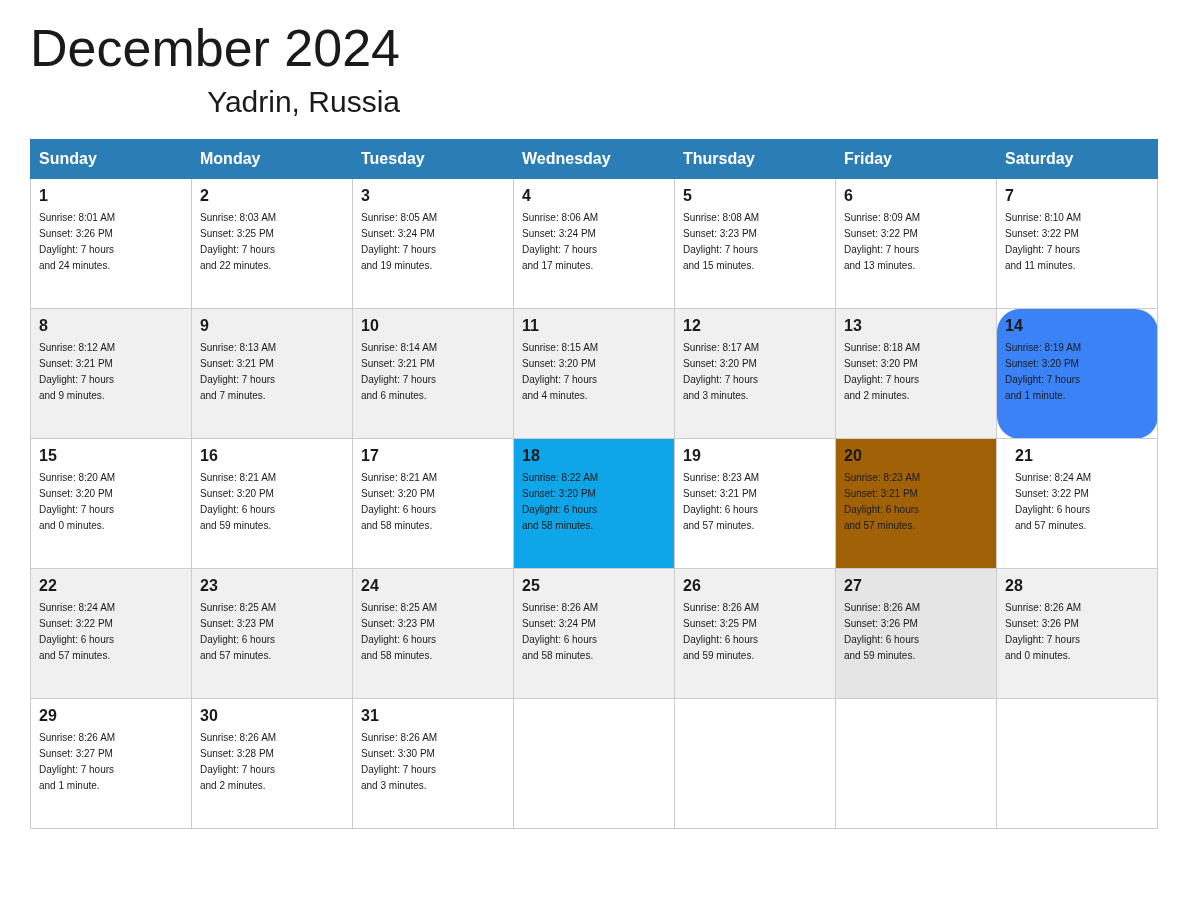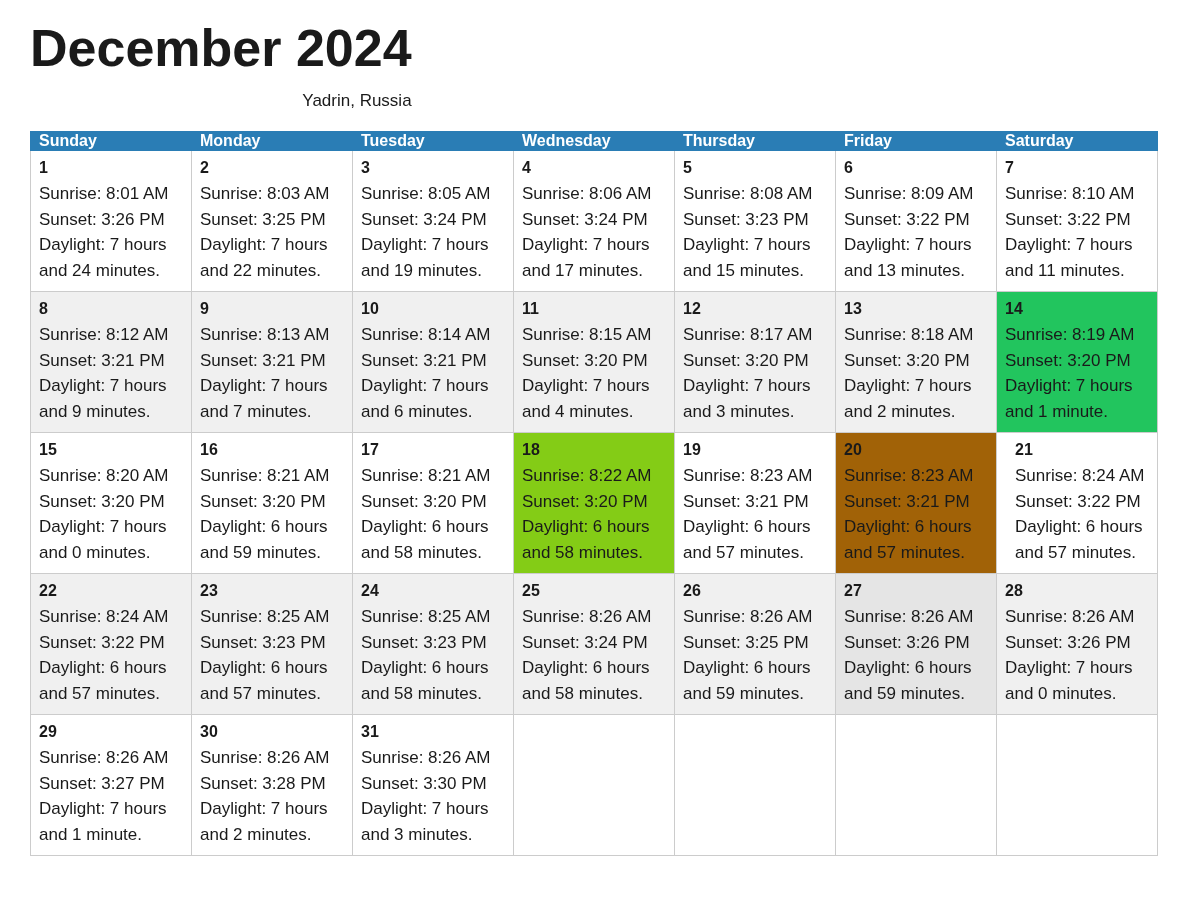--- a/index.html
+++ b/index.html
@@ -19,41 +19,41 @@
     .logo {
       display: flex;
       flex-direction: column;
       align-items: flex-start;
     }
     .title-area {
       text-align: right;
     }
     .calendar-title {
       font-size: 52px;
-      font-weight: bold;
+      font-weight: normal;
       color: #1a1a1a;
       line-height: 1.1;
       text-align: right;
     }
     .calendar-subtitle {
-      font-size: 17px;
-      color: #1a1a1a;
-      margin-top: 14px;
+      font-size: 30px;
+      color: #1a1a1a;
+      margin-top: 8px;
     }
     table {
       width: 100%;
       border-collapse: collapse;
       table-layout: fixed;
     }
     th {
       background-color: #2a7db5;
       color: #fff;
       font-size: 16px;
       font-weight: bold;
-      padding: 0 8px;
+      padding: 10px 8px;
       text-align: left;
       border: 1px solid #2a7db5;
     }
     td {
       vertical-align: top;
       padding: 8px;
       border: 1px solid #ccc;
       font-size: 13px;
       color: #1a1a1a;
       height: 130px;
@@ -62,21 +62,21 @@
       background: #fff;
       border: 1px solid #ccc;
     }
     .day-num {
       font-size: 16px;
       font-weight: bold;
       display: block;
       margin-bottom: 4px;
     }
     .day-info {
-      font-size: 17px;
+      font-size: 10px;
       line-height: 1.5;
       color: #1a1a1a;
     }
     tr:nth-child(even) td {
       background-color: #f5f5f5;
     }
     tr:nth-child(odd) td {
       background-color: #fff;
     }
     
@@ -154,39 +154,39 @@
         <span class="day-info">Sunrise: 8:15 AM<br>Sunset: 3:20 PM<br>Daylight: 7 hours<br>and 4 minutes.</span>
       </td>
         <td style="background-color: rgb(240, 240, 240); margin-left: 40px;">
         <span class="day-num">12</span>
         <span class="day-info">Sunrise: 8:17 AM<br>Sunset: 3:20 PM<br>Daylight: 7 hours<br>and 3 minutes.</span>
       </td>
         <td style="background-color: rgb(240, 240, 240);">
         <span class="day-num">13</span>
         <span class="day-info">Sunrise: 8:18 AM<br>Sunset: 3:20 PM<br>Daylight: 7 hours<br>and 2 minutes.</span>
       </td>
-        <td style="background-color: #22c55e;">
+        <td style="background-color: #3b82f6; border-radius: 23px;">
         <span class="day-num">14</span>
         <span class="day-info">Sunrise: 8:19 AM<br>Sunset: 3:20 PM<br>Daylight: 7 hours<br>and 1 minute.</span>
       </td>
       </tr>
       <tr class="row-odd">
         <td style="background-color: rgb(255, 255, 255);">
         <span class="day-num">15</span>
         <span class="day-info">Sunrise: 8:20 AM<br>Sunset: 3:20 PM<br>Daylight: 7 hours<br>and 0 minutes.</span>
       </td>
         <td style="background-color: rgb(255, 255, 255);">
         <span class="day-num">16</span>
         <span class="day-info">Sunrise: 8:21 AM<br>Sunset: 3:20 PM<br>Daylight: 6 hours<br>and 59 minutes.</span>
       </td>
         <td style="background-color: rgb(255, 255, 255);">
         <span class="day-num">17</span>
         <span class="day-info">Sunrise: 8:21 AM<br>Sunset: 3:20 PM<br>Daylight: 6 hours<br>and 58 minutes.</span>
       </td>
-        <td style="background-color: #84cc16;">
+        <td style="background-color: #0ea5e9;">
         <span class="day-num">18</span>
         <span class="day-info">Sunrise: 8:22 AM<br>Sunset: 3:20 PM<br>Daylight: 6 hours<br>and 58 minutes.</span>
       </td>
         <td style="background-color: rgb(255, 255, 255);">
         <span class="day-num">19</span>
         <span class="day-info">Sunrise: 8:23 AM<br>Sunset: 3:21 PM<br>Daylight: 6 hours<br>and 57 minutes.</span>
       </td>
         <td style="background-color: #a16207;">
         <span class="day-num">20</span>
         <span class="day-info">Sunrise: 8:23 AM<br>Sunset: 3:21 PM<br>Daylight: 6 hours<br>and 57 minutes.</span>

